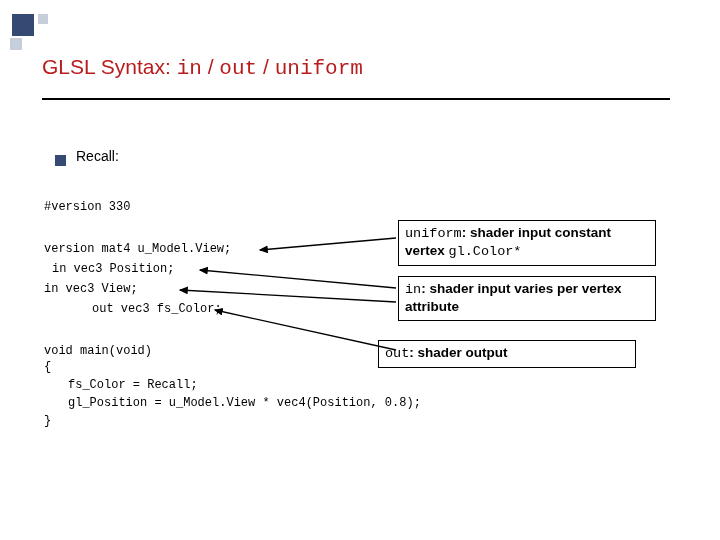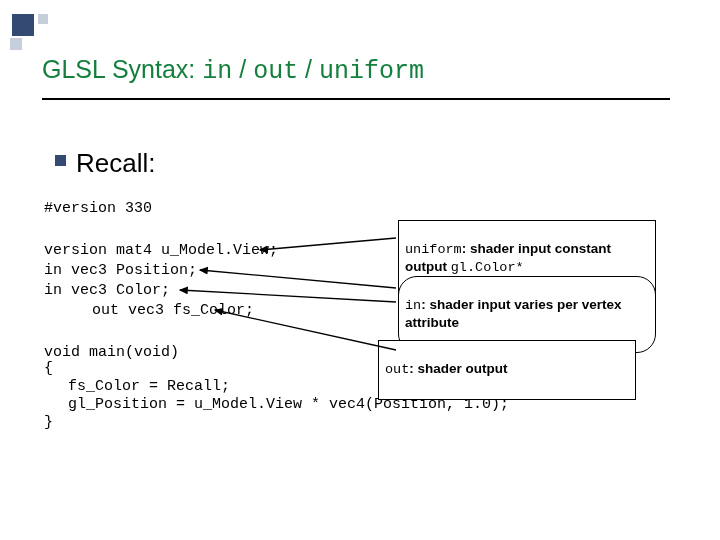--- a/index.html
+++ b/index.html
@@ -16,22 +16,22 @@
     background: #344a73;
   }
   .box1 { left: 12px; top: 14px; width: 22px; height: 22px; }
   .box2 { left: 38px; top: 14px; width: 10px; height: 10px; background: #c7cedb; }
   .box3 { left: 10px; top: 38px; width: 12px; height: 12px; background: #c7cedb; }
 
   .title {
     position: absolute;
     left: 42px;
     top: 55px;
-    font-size: 25px;
-    color: #15803d;
+    font-size: 21px;
+    color: #b91c1c;
     font-weight: normal;
     white-space: nowrap;
   }
   .title .mono { font-family: "Courier New", monospace; }
   .hr {
     position: absolute;
     left: 42px;
     top: 98px;
     width: 628px;
     height: 2px;
@@ -43,57 +43,57 @@
     left: 55px;
     top: 155px;
     width: 11px;
     height: 11px;
     background: #344a73;
   }
   .recall {
     position: absolute;
     left: 76px;
     top: 148px;
-    font-size: 26px;
+    font-size: 14px;
     color: #000;
   }
 
   .code {
     position: absolute;
     left: 44px;
     font-family: "Courier New", monospace;
-    font-size: 15px;
+    font-size: 12px;
     white-space: nowrap;
     color: #000;
   }
   .c-version { top: 200px; }
   .c-uniform { top: 242px; }
-  .c-in1     { top: 262px; }
+  .c-in1     { top: 262px; margin-left: 8px; }
   .c-in2     { top: 282px; }
   .c-out     { top: 302px; margin-left: 48px; }
 
   .c-void    { top: 344px; }
   .c-br1     { top: 360px; }
   .c-body1   { top: 378px; left: 68px; }
   .c-body2   { top: 396px; left: 68px; }
   .c-br2     { top: 414px; }
 
   .callout {
     position: absolute;
     border: 1.5px solid #000;
     background: #fff;
-    padding: 20px 6px;
+    padding: 4px 6px;
     font-size: 13.5px;
     font-family: Arial, sans-serif;
     line-height: 1.25;
     width: 258px;
   }
   .callout .mono { font-family: "Courier New", monospace; }
   .co1 { left: 398px; top: 220px; }
-  .co2 { left: 398px; top: 276px; border-radius: 19px; }
+  .co2 { left: 398px; top: 276px; }
   .co3 { left: 378px; top: 340px; }
 
   svg.arrows {
     position: absolute;
     left: 0; top: 0;
     width: 720px; height: 540px;
     pointer-events: none;
   }
 </style>
 </head>
@@ -107,32 +107,32 @@
   <span>GLSL Syntax: </span><span class="mono">in</span><span> / </span><span class="mono">out</span><span> / </span><span class="mono">uniform</span>
 </div>
 <div class="hr"></div>
 
 <div class="bullet"></div>
 <div class="recall">Recall:</div>
 
 <div class="code c-version">#version 330</div>
 <div class="code c-uniform">version mat4 u_Model.View;</div>
 <div class="code c-in1">in vec3 Position;</div>
-<div class="code c-in2">in vec3 Color;</div>
+<div class="code c-in2">in vec3 View;</div>
 <div class="code c-out">out vec3 fs_Color;</div>
 
 <div class="code c-void">void main(void)</div>
 <div class="code c-br1">{</div>
 <div class="code c-body1">fs_Color = Recall;</div>
-<div class="code c-body2">gl_Position = u_Model.View * vec4(Position, 1.0);</div>
+<div class="code c-body2">gl_Position = u_Model.View * vec4(Position, 0.8);</div>
 <div class="code c-br2">}</div>
 
 <div class="callout co1">
   <span class="mono">uniform</span><b><span>: shader input constant</span></b><br>
-  <b><span>output </span></b><span class="mono">gl.Color*</span>
+  <b><span>vertex </span></b><span class="mono">gl.Color*</span>
 </div>
 
 <div class="callout co2">
   <span class="mono">in</span><b><span>: shader input varies per vertex attribute</span></b>
 </div>
 
 <div class="callout co3">
   <span class="mono">out</span><b><span>: shader output</span></b>
 </div>
 

